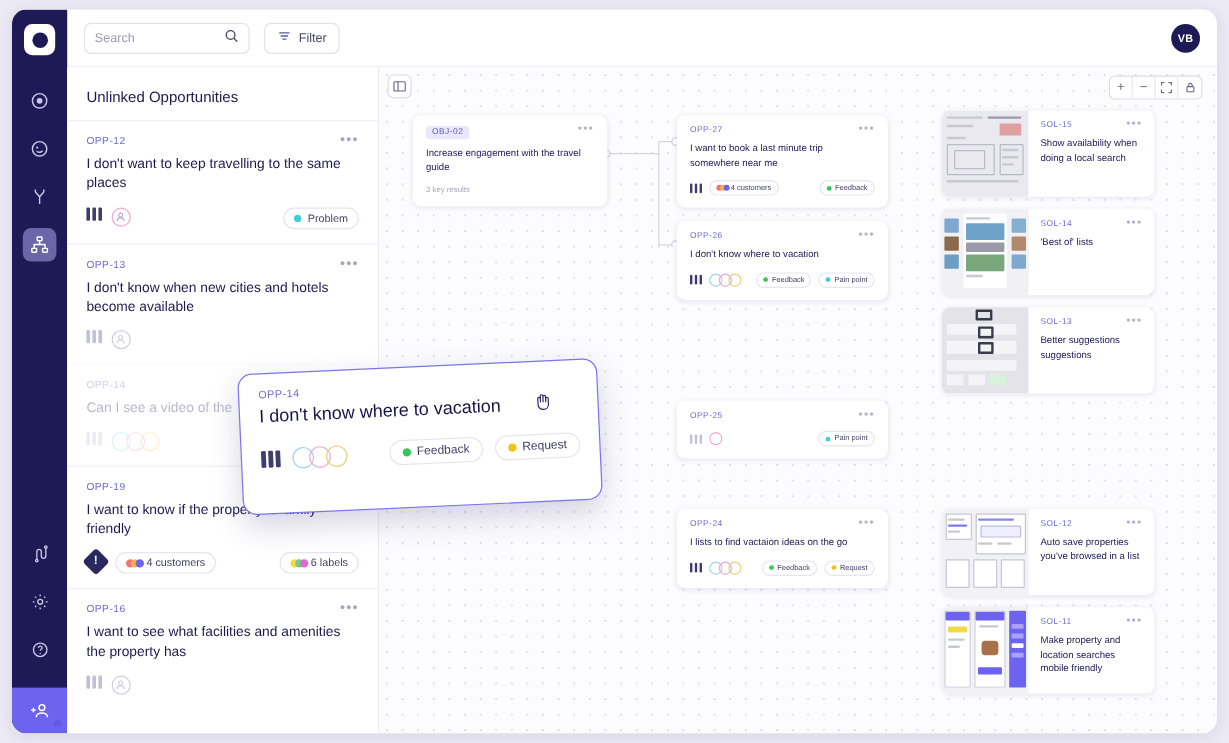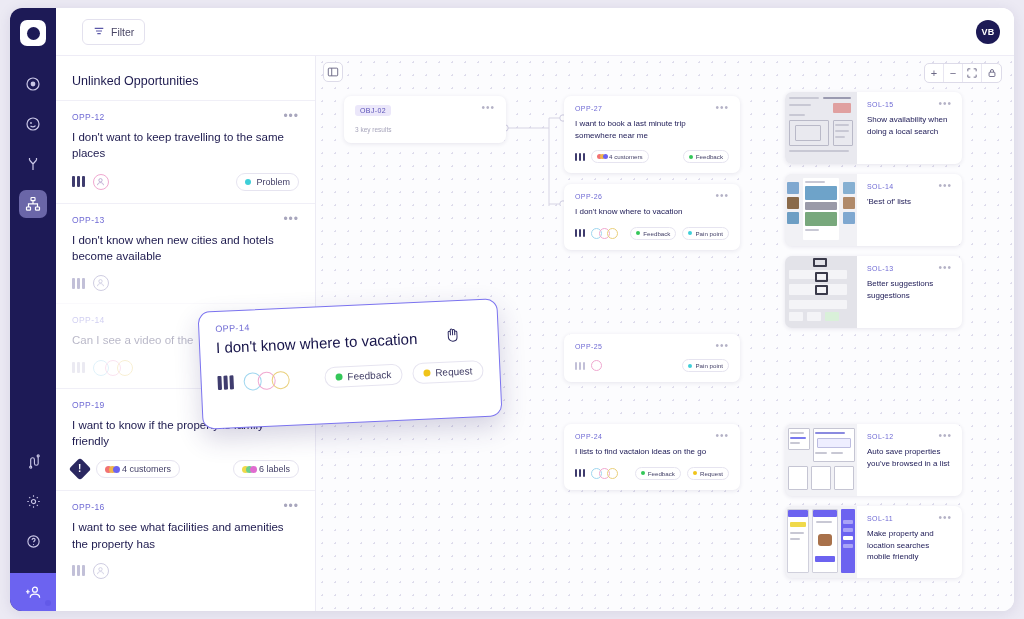--- a/index.html
+++ b/index.html
@@ -86,21 +86,21 @@
   .opp-card {
     border-top: 1px solid #f0eff7;
     padding: 11px 16px 12px;
     position: relative;
   }
   .opp-card.ghost { opacity: .32; }
   .oc-head { display: flex; align-items: flex-start; }
   .oc-id { font-size: 8.5px; color: #6f6ad4; letter-spacing: .4px; }
   .oc-dots { margin-left: auto; color: #a8a6bd; font-size: 12px; line-height: 8px; letter-spacing: 1px; }
   .oc-title { font-size: 11.5px; color: #1d1a4e; line-height: 1.42; margin-top: 7px; }
-  .oc-foot { display: flex; align-items: center; margin-top: 11px; gap: 8px; }
+  .oc-foot { display: flex; align-items: flex-start; margin-top: 11px; gap: 8px; }
   .bars { display: flex; gap: 2px; align-items: flex-end; }
   .bars i { display: block; width: 3px; background: #c2c0d8; border-radius: 1px; }
   .bars i:nth-child(1) { height: 11px; }
   .bars i:nth-child(2) { height: 11px; }
   .bars i:nth-child(3) { height: 11px; }
   .bars.dark i { background: #3f3c6e; }
   .face { width: 16px; height: 16px; border-radius: 50%; border: 1.3px solid #cfcde2; display:inline-block; position: relative; }
   .faces { display: flex; }
   .faces .face { margin-right: -4px; }
   .face.c1 { border-color: #9fd6ef; }
@@ -266,20 +266,29 @@
           <path d="M5.5 14.5c0-2.3 2.2-3.8 5-3.8s5 1.5 5 3.8"></path>
           <path d="M3 6.2v4M1 8.2h4"></path>
         </svg>
       </div>
     </div>
   </div>
 
   <div class="main">
 
     <div class="topbar">
+      <div class="search-box">
+        <span class="txt">Search</span>
+        <span>
+          <svg width="12" height="12" viewBox="0 0 14 14" fill="none" stroke="#4a4766" stroke-width="1.3">
+            <circle cx="6" cy="6" r="4.2"></circle>
+              <path d="M9.2 9.2L12.5 12.5"></path>
+          </svg>
+        </span>
+      </div>
       <div class="filter-btn">
         <span>
           <svg width="12" height="12" viewBox="0 0 14 14" fill="none" stroke="#5a57a8" stroke-width="1.3">
             <path d="M2 4h10M3.5 7h7M5 10h4"></path>
           </svg>
         </span>
         <span>Filter</span>
       </div>
       <div class="avatar">VB</div>
     </div>
@@ -463,20 +472,21 @@
                 <path d="M4.2 5V3.6a1.8 1.8 0 0 1 3.6 0V5"></path>
             </svg>
           </div>
         </div>
 
         <div class="node" style="left:28px; top:40px; width:162px;">
           <div class="n-head">
             <span class="n-id obj">OBJ-02</span>
             <span class="n-dots dots-inline">•••</span>
           </div>
+          <div class="n-title">Increase engagement with the travel guide</div>
           <div class="n-sub">3 key results</div>
         </div>
 
         <div class="node" style="left:248px; top:40px; width:176px;">
           <div class="n-head">
             <span class="n-id">OPP-27</span>
             <span class="n-dots dots-inline">•••</span>
           </div>
           <div class="n-title">I want to book a last minute trip somewhere near me</div>
           <div class="n-foot">

